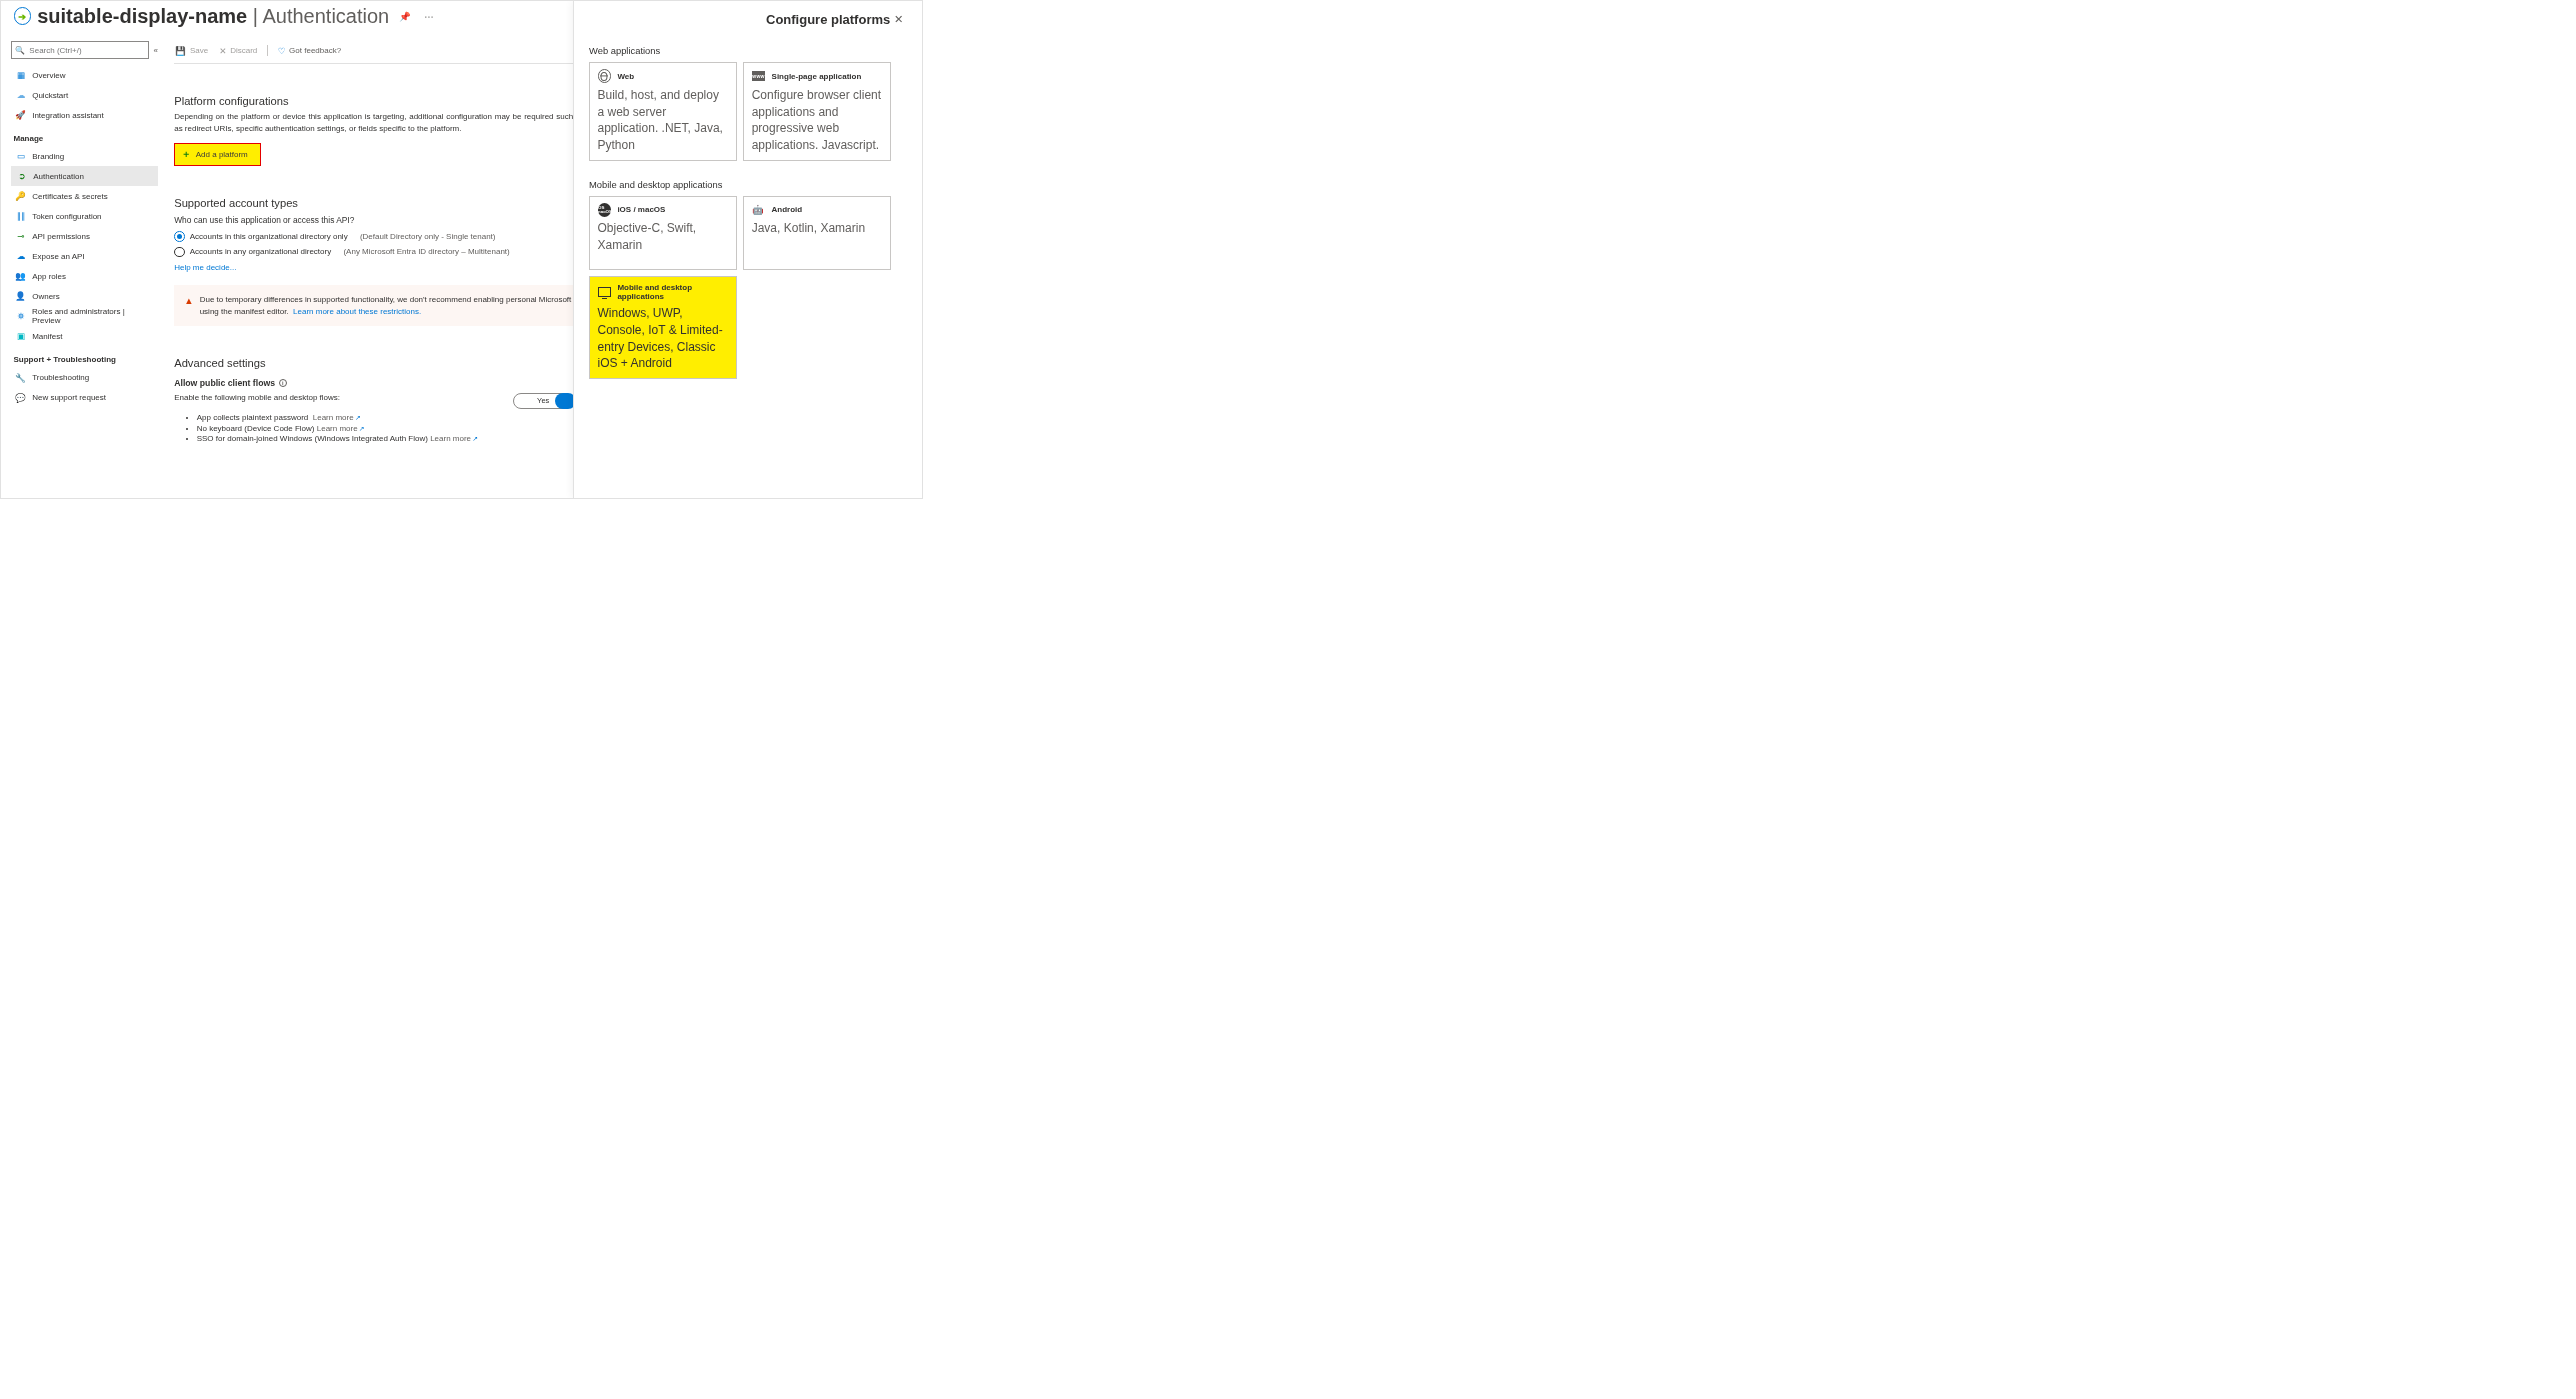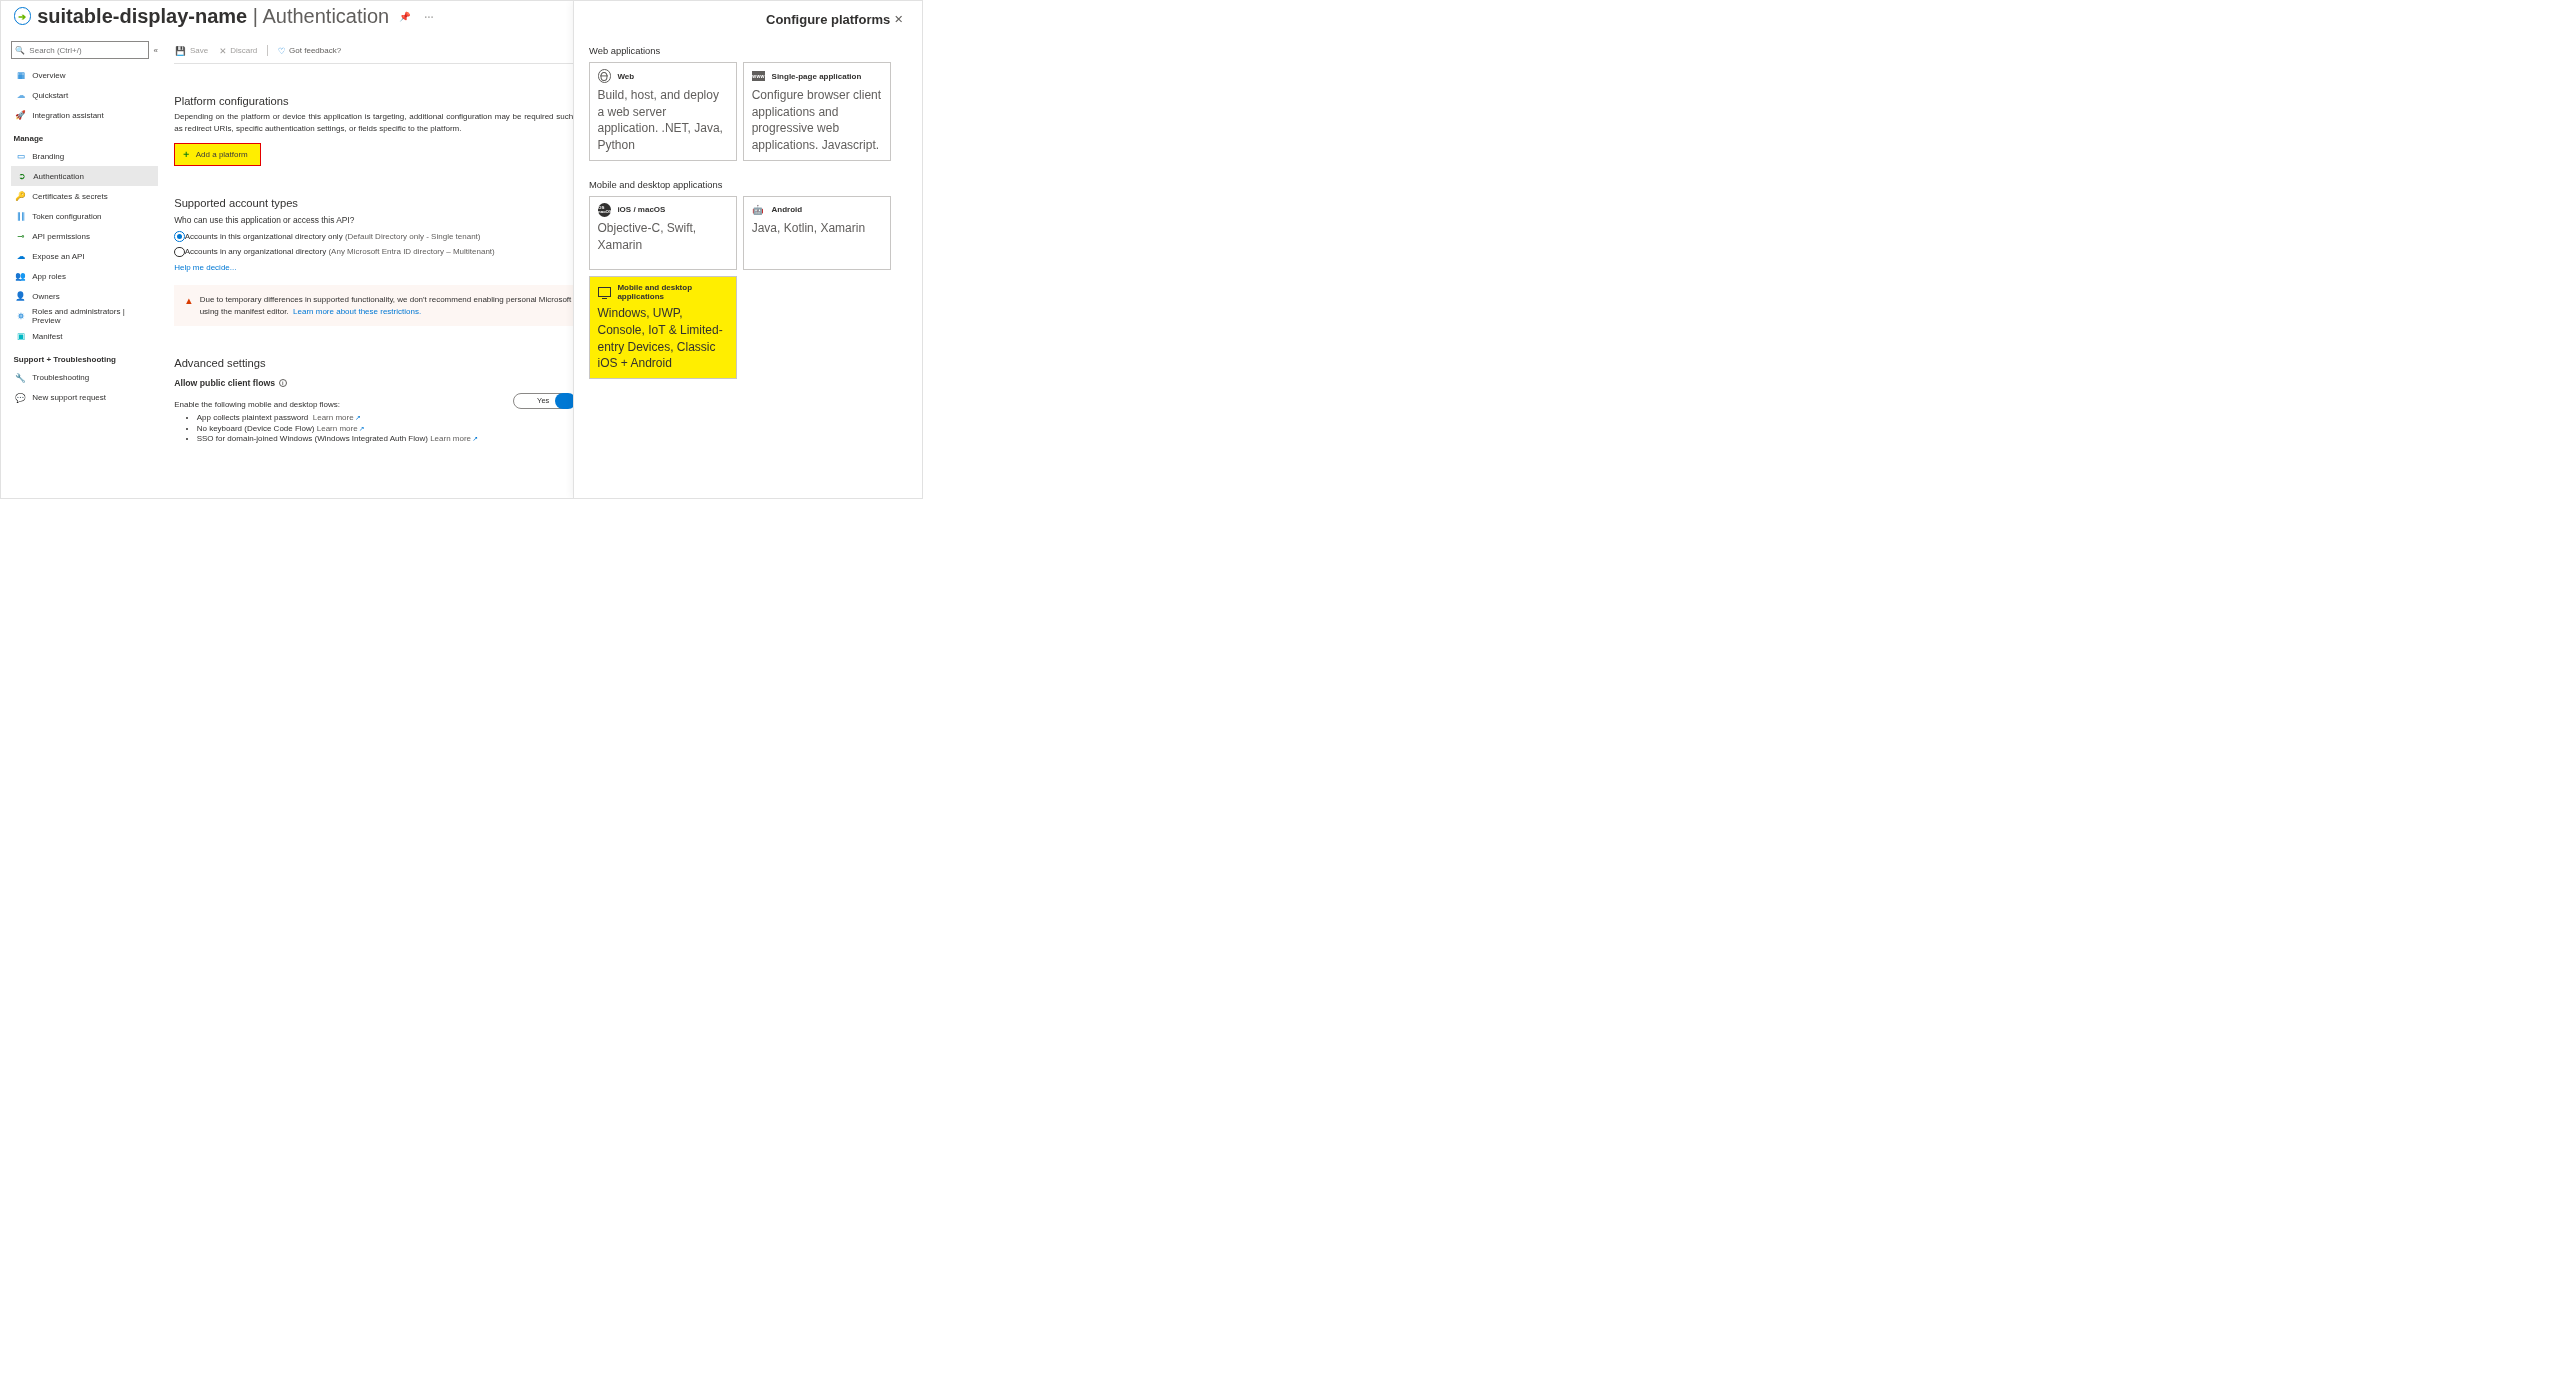--- a/index.html
+++ b/index.html
@@ -30,35 +30,35 @@
   .cmdbtn{display:flex;align-items:center;gap:3.7px;cursor:pointer;padding:2.5px 1.2px}
   .cmdbtn.disabled{color:#a19f9d}
   .cmdbtn .icn{font-size:8.7px}
   .cmdbar .divider{width:0.6px;height:11.2px;background:#c8c6c4}
   .section-h{font-size:11.2px;font-weight:400;margin-top:31px;margin-bottom:3.7px}
   .para{color:#323130;line-height:1.5;font-size:8px}
   .add-plat{display:inline-flex;align-items:center;gap:5px;border:1.9px solid #e30000;padding:3.7px 12.5px 3.7px 6.2px;margin-top:8.7px;color:#3b3a39;cursor:pointer;background:#fff}
   .add-plat .plus{color:#107c10;font-weight:bold;font-size:9.4px}
   .add-plat.hl-yellow{background:#ffee00}
   .q{font-size:8.4px;margin:6.2px 0 6.2px 0}
-  .radio-row{display:flex;align-items:center;margin:5px 0;font-size:8px}
+  .radio-row{display:flex;align-items:center;gap:5px;margin:5px 0;font-size:8px}
   .radio{width:10.6px;height:10.6px;border:1.2px solid #323130;border-radius:50%;display:flex;align-items:center;justify-content:center}
   .radio.sel{border-color:#0078d4}
   .radio.sel .dot{width:5.6px;height:5.6px;border-radius:50%;background:#0078d4}
   .paren{color:#605e5c}
   .link{color:#0078d4;cursor:pointer}
   .alert{display:flex;gap:6.2px;background:#fdf6f3;border:none;padding:8.7px 10px;margin-top:12.5px;font-size:8px;line-height:1.5}
   .alert .warn{color:#d83b01;font-size:9.4px}
   .sub-h{font-size:8.7px;font-weight:600;margin:8.7px 0 5px 0;display:flex;align-items:center;gap:3.7px}
   .info{width:8px;height:8px;border:0.6px solid #605e5c;border-radius:50%;font-size:5.6px;display:flex;align-items:center;justify-content:center;color:#605e5c}
   .bullets{margin:3.7px 0 0 22.5px}
   .bullets li{margin:1.9px 0;font-size:8px}
   .learn{color:#605e5c}
   .ext{color:#0078d4;font-size:6.9px;margin-left:1.2px}
-  .toggle-row{display:flex;align-items:flex-end;justify-content:space-between;max-width:399px}
+  .toggle-row{display:flex;align-items:flex-start;justify-content:space-between;max-width:399px}
   .toggle{display:flex;align-items:center;border:0.6px solid #8a8886;border-radius:8.7px;height:16px;width:60px;position:relative;background:#fff;cursor:pointer}
   .toggle .lbl{flex:1;text-align:center;font-size:7.5px}
   .toggle .knob{position:absolute;right:-3.7px;top:-0.6px;width:21px;height:16px;background:#0078d4;border-radius:8.7px}
   
   .panel{position:absolute;right:0;top:0;bottom:0;width:349px;background:#fff;border-left:0.6px solid #e1e1e1;box-shadow:-2.5px 0 7.5px rgba(0,0,0,0.05);padding:11.2px 15px;overflow:auto}
   .panel-head{display:flex;justify-content:flex-end;align-items:start}
   .panel-head h2{font-size:13px;font-weight:600}
   .close{font-size:11.2px;color:#605e5c;cursor:pointer;padding:1.2px 3.7px}
   .p-group{font-size:9.4px;font-weight:400;color:#323130;margin:17.5px 0 6.2px 0}
   .cards{display:flex;gap:6.2px;flex-wrap:wrap}

